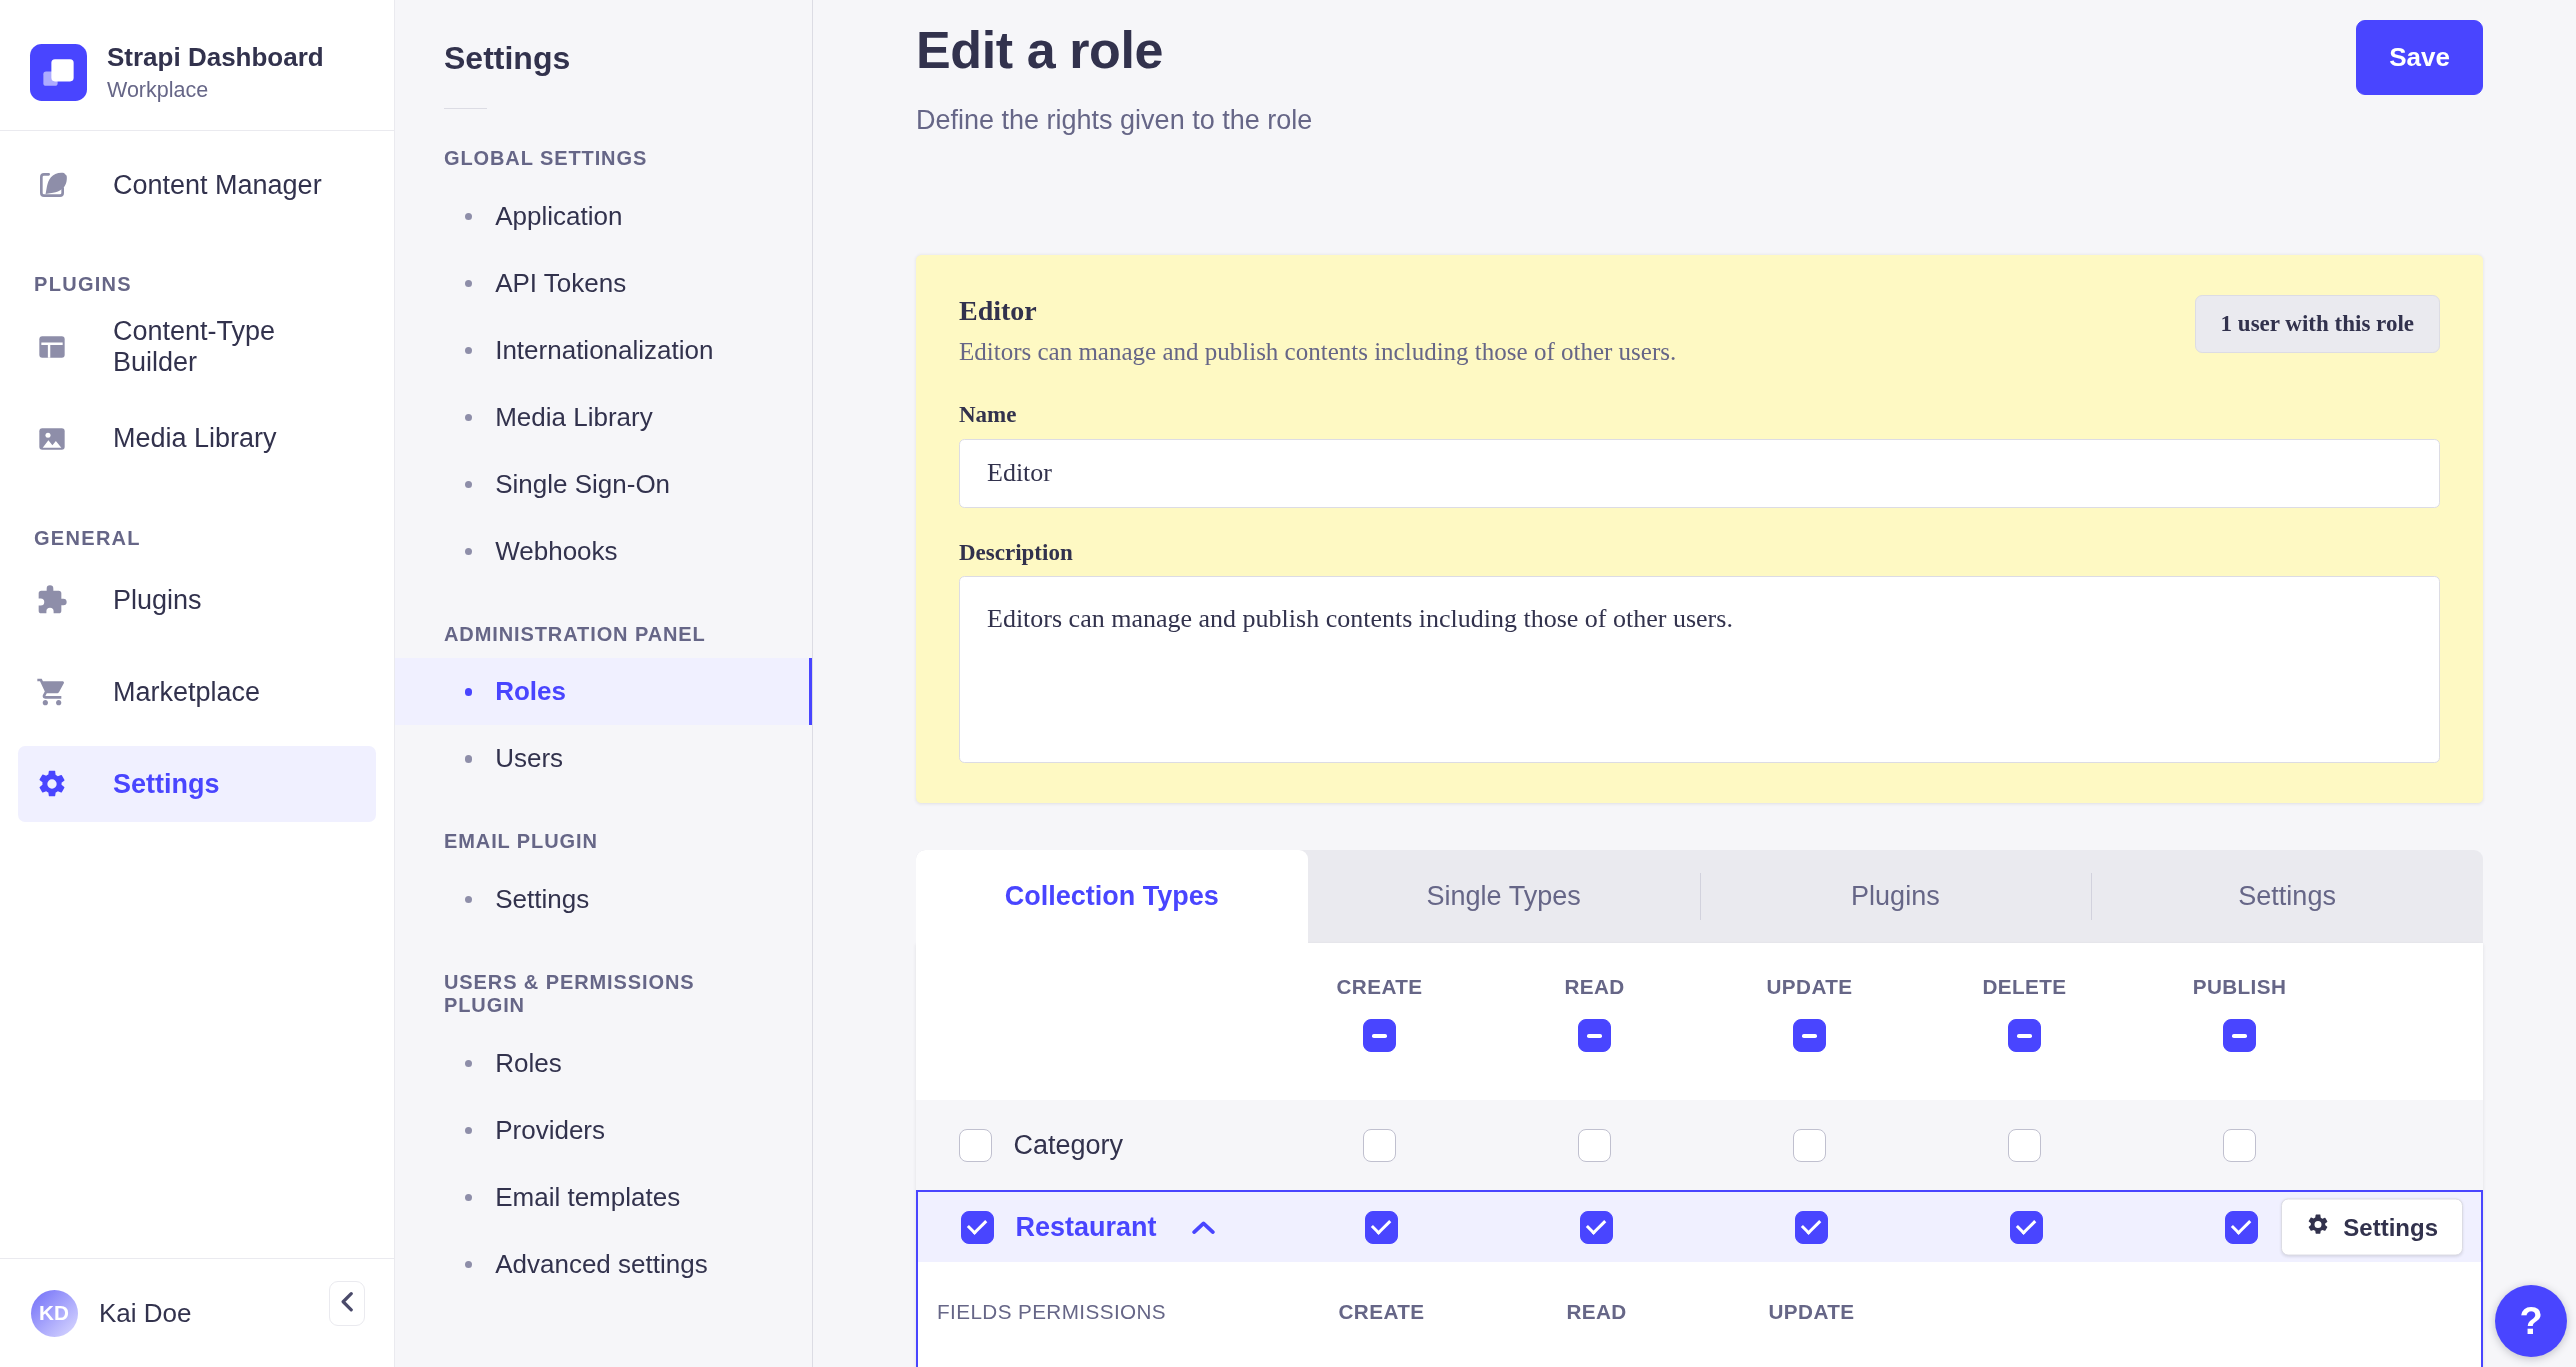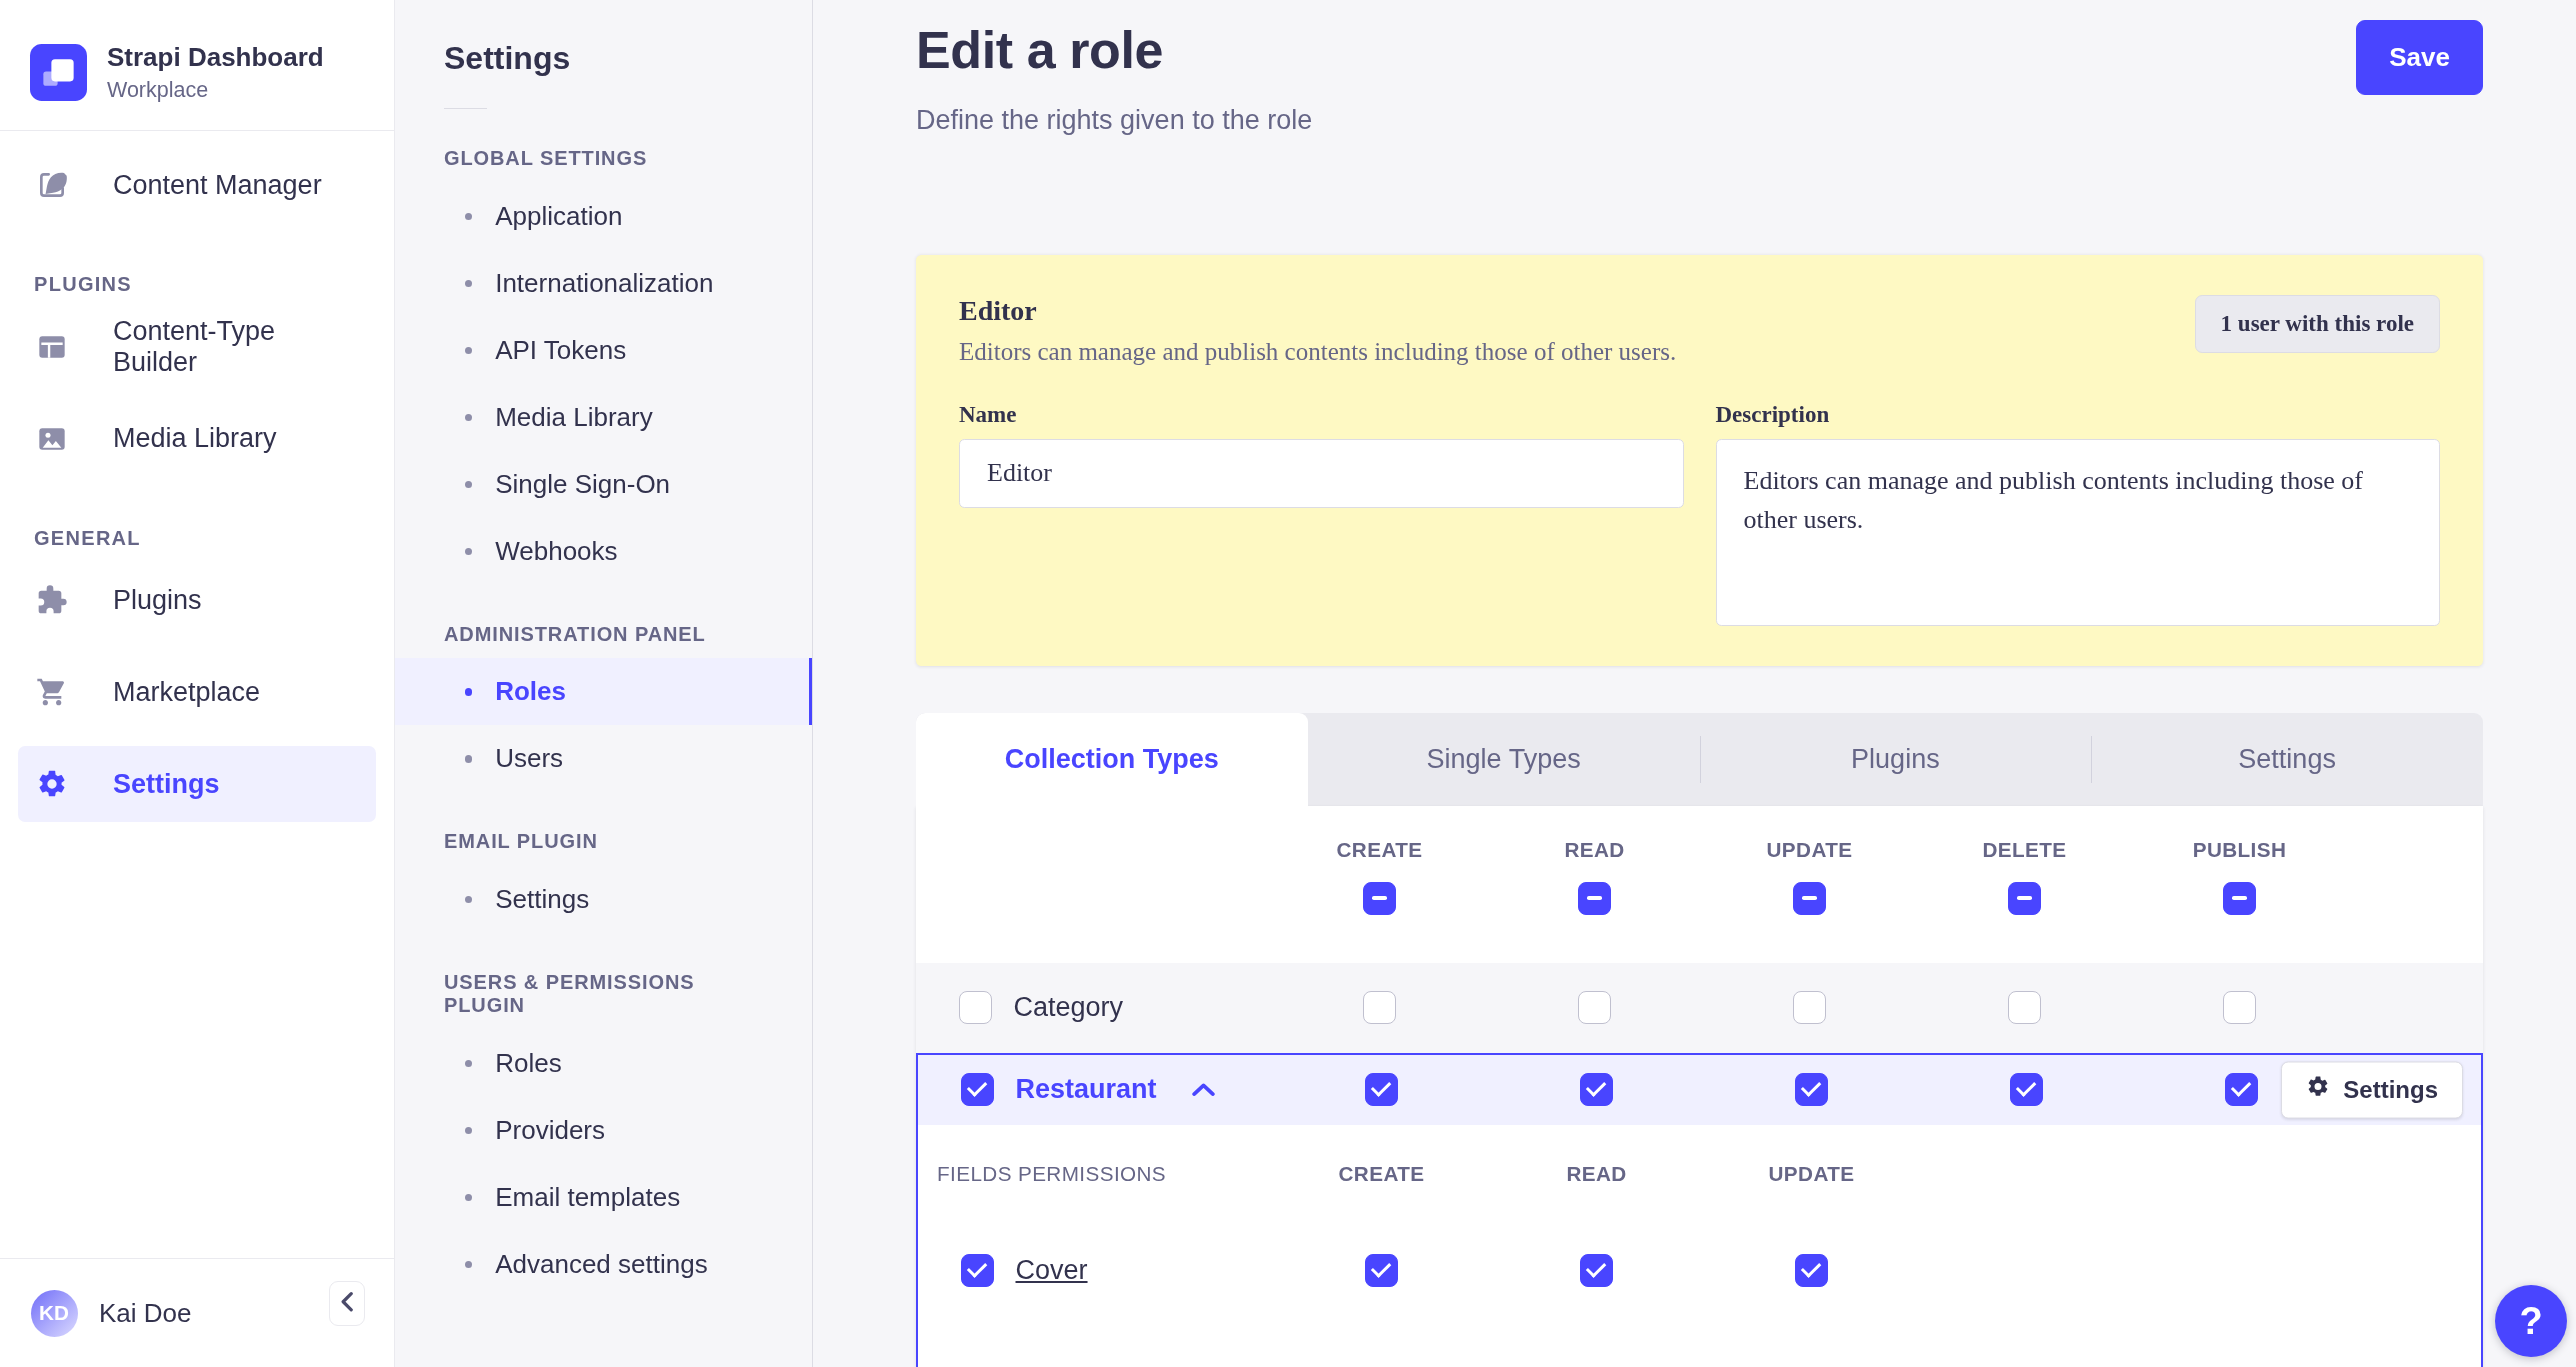--- a/index.html
+++ b/index.html
@@ -43,21 +43,21 @@
   .main-header { display:flex; justify-content:space-between; align-items:flex-start; padding-top:20px; }
   .page-title { font-size:52px; font-weight:700; color:#32324d; letter-spacing:-0.4px; }
   .page-subtitle { margin-top:25px; font-size:27px; color:#666687; }
   .save-btn { background:#4945ff; border:0.9px solid #4945ff; color:#fff; font-family:inherit; font-size:26px; font-weight:700; padding:12px 32px; height:75px; border-radius:9px; cursor:pointer; }
 
   
   .role-card { margin-top:119px; background:#fef9c3; border-radius:5.4px; box-shadow:0 0.9px 3.6px rgba(33,33,52,.1); padding:40px 43px 36px 43px; position:relative;font-family:Liberation Serif, serif; }
   .role-card h2 { font-size:28px; font-weight:700; color:#32324d; }
   .role-card .card-sub { margin-top:10.8px; font-size:25px; color:#666687; }
   .users-count-btn { position:absolute; top:40px; right:43px; background:#eaeaef; border:0.9px solid #dcdce4; border-radius:7.2px; color:#32324d; font-family:inherit; font-size:23px; font-weight:600; padding:0 25px; height:58px; cursor:pointer; }
-  .form-row { display:flex; gap:32px; margin-top:36px; }
+  .form-row { display:flex; gap:32px; margin-top:36px;flex-direction:column; }
   .field { flex:1; }
   .field label { display:block; font-size:23px; font-weight:600; color:#32324d; margin-bottom:10.8px; }
   .field input { width:100%; height:69px; border:0.9px solid #dcdce4; border-radius:5.4px; font-family:inherit; font-size:26px; color:#32324d; padding:0 27px; background:#fff; outline:none; }
   .field textarea { width:100%; height:187px; border:0.9px solid #dcdce4; border-radius:5.4px; font-family:inherit; font-size:26px; color:#32324d; padding:21.5px 27px; line-height:1.5; background:#fff; resize:none; outline:none; }
 
   
   .tabs { margin-top:47px; display:flex; height:93px; border-radius:9px 9px 0 0; overflow:hidden; background:#eaeaef; }
   .tab { flex:1; display:flex; align-items:center; justify-content:center; font-size:27px; color:#666687; cursor:pointer; position:relative; }
   .tab.active { background:#fff; color:#4945ff; font-weight:700; border-radius:9px 9px 0 0; }
   .tab.sep::before { content:""; position:absolute; left:0; top:23px; bottom:23px; width:0.9px; background:#d2d2dd; }
@@ -184,25 +184,25 @@
     <div class="subnav-title">Settings</div>
     <div class="subnav-divider"></div>
 
     <div class="subnav-header">GLOBAL SETTINGS</div>
     <div class="subnav-item">
       <span class="dot"></span>
       <span>Application</span>
     </div>
     <div class="subnav-item">
       <span class="dot"></span>
+      <span>API Tokens</span>
+    </div>
+    <div class="subnav-item">
+      <span class="dot"></span>
       <span>Internationalization</span>
-    </div>
-    <div class="subnav-item">
-      <span class="dot"></span>
-      <span>API Tokens</span>
     </div>
     <div class="subnav-item">
       <span class="dot"></span>
       <span>Media Library</span>
     </div>
     <div class="subnav-item">
       <span class="dot"></span>
       <span>Single Sign-On</span>
     </div>
     <div class="subnav-item">

